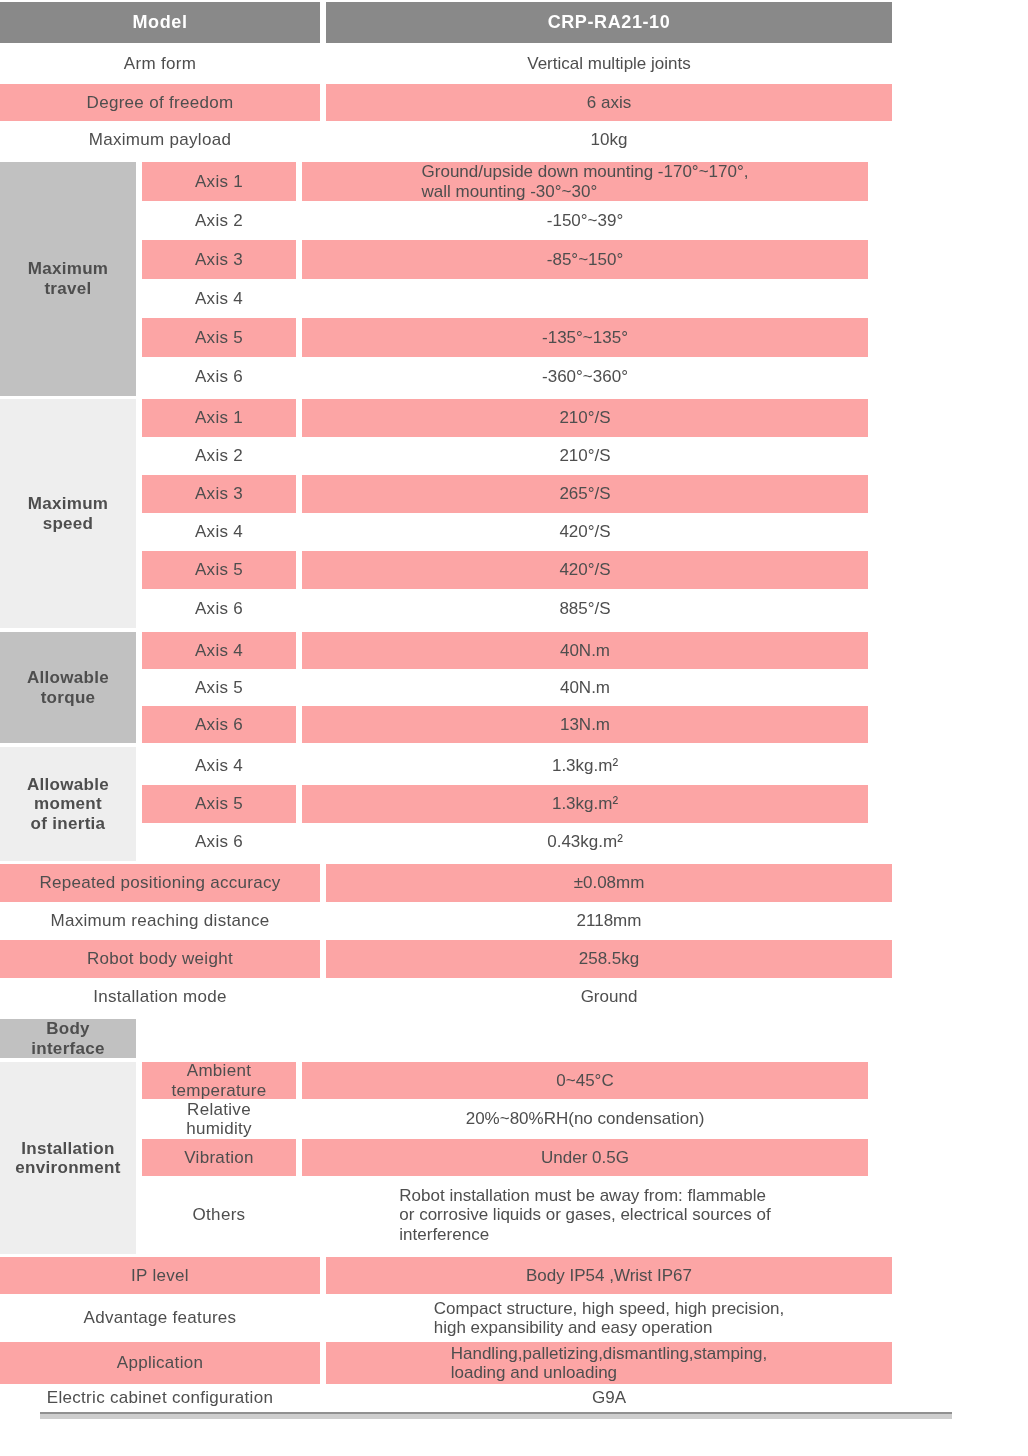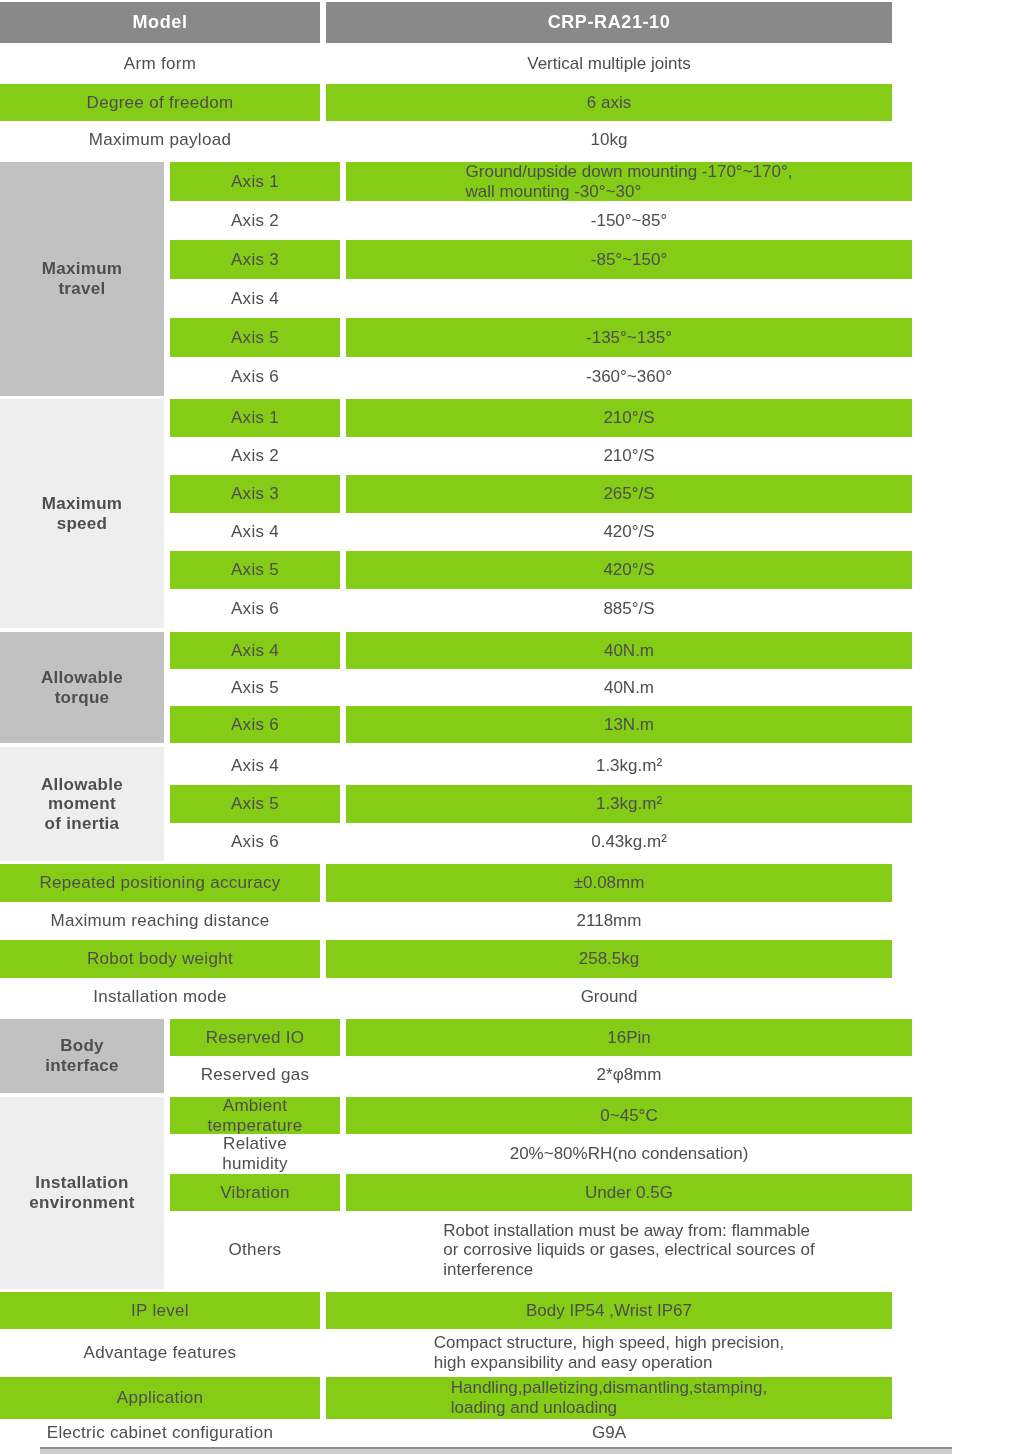--- a/index.html
+++ b/index.html
@@ -16,26 +16,26 @@
     text-align:center;white-space:pre-line;
     font-size:17px;line-height:1.15;
     box-sizing:border-box;
   }
   .lbl{font-weight:normal;letter-spacing:0.3px;}
   .c-label{width:320px;}
   .c-value{width:566px;margin-left:6px;}
   .alignleft{text-align:left;}
   
   .section{display:flex;align-items:stretch;}
-  .group-cell{width:164px;font-weight:bold;letter-spacing:0.3px;}
+  .group-cell{width:136px;font-weight:bold;letter-spacing:0.3px;}
   .section .rows{margin-left:6px;display:flex;flex-direction:column;}
-  .c-axis{width:170px;}
+  .c-axis{width:154px;}
   
   .header .cell{background:#898989;color:#ffffff;font-weight:bold;font-size:18px;letter-spacing:0.6px;}
-  .bg-g .c-axis,.bg-g .c-value,.full.bg-g .c-label{background:#84cc16;}
+  .bg-g .c-axis,.bg-g .c-value,.full.bg-g .c-label{background:#fca5a5;}
   .group-dark{background:#c1c1c1;}
   .group-light{background:#eeeeee;}
   
   .mt3{margin-top:3px;} .mt4{margin-top:4px;}
   
   .r28{height:28px}.r37{height:37px}.r38{height:38px}.r39{height:39px}
   .r40{height:40px}.r41{height:41px}.r42{height:42px}.r50{height:48px}.r78{height:78px}
   
   .bottom-strip{
     margin-left:40px;width:912px;height:5px;
@@ -69,21 +69,21 @@
     <div class="cell group-cell group-dark">Maximum
 travel</div>
     <div class="rows">
       <div class="row bg-g r39">
         <div class="cell c-axis lbl">Axis 1</div>
         <div class="cell c-value alignleft">Ground/upside down mounting -170°~170°,
 wall mounting -30°~30°</div>
       </div>
       <div class="row r39">
         <div class="cell c-axis lbl">Axis 2</div>
-        <div class="cell c-value">-150°~85°</div>
+        <div class="cell c-value">-150°~39°</div>
       </div>
       <div class="row bg-g r39">
         <div class="cell c-axis lbl">Axis 3</div>
         <div class="cell c-value">-85°~150°</div>
       </div>
       <div class="row r39">
         <div class="cell c-axis lbl">Axis 4</div>
       </div>
       <div class="row bg-g r39">
         <div class="cell c-axis lbl">Axis 5</div>
@@ -179,30 +179,20 @@
     <div class="cell c-value">258.5kg</div>
   </div>
   <div class="row full r38">
     <div class="cell c-label lbl">Installation mode</div>
     <div class="cell c-value">Ground</div>
   </div>
 
   <div class="section mt3">
     <div class="cell group-cell group-dark">Body
 interface</div>
-    <div class="rows">
-      <div class="row bg-g r37">
-        <div class="cell c-axis lbl">Reserved IO</div>
-        <div class="cell c-value">16Pin</div>
-      </div>
-      <div class="row r37">
-        <div class="cell c-axis lbl">Reserved gas</div>
-        <div class="cell c-value">2*φ8mm</div>
-      </div>
-    </div>
   </div>
 
   <div class="section mt4">
     <div class="cell group-cell group-light">Installation
 environment</div>
     <div class="rows">
       <div class="row bg-g r37">
         <div class="cell c-axis lbl">Ambient
 temperature</div>
         <div class="cell c-value">0~45°C</div>

